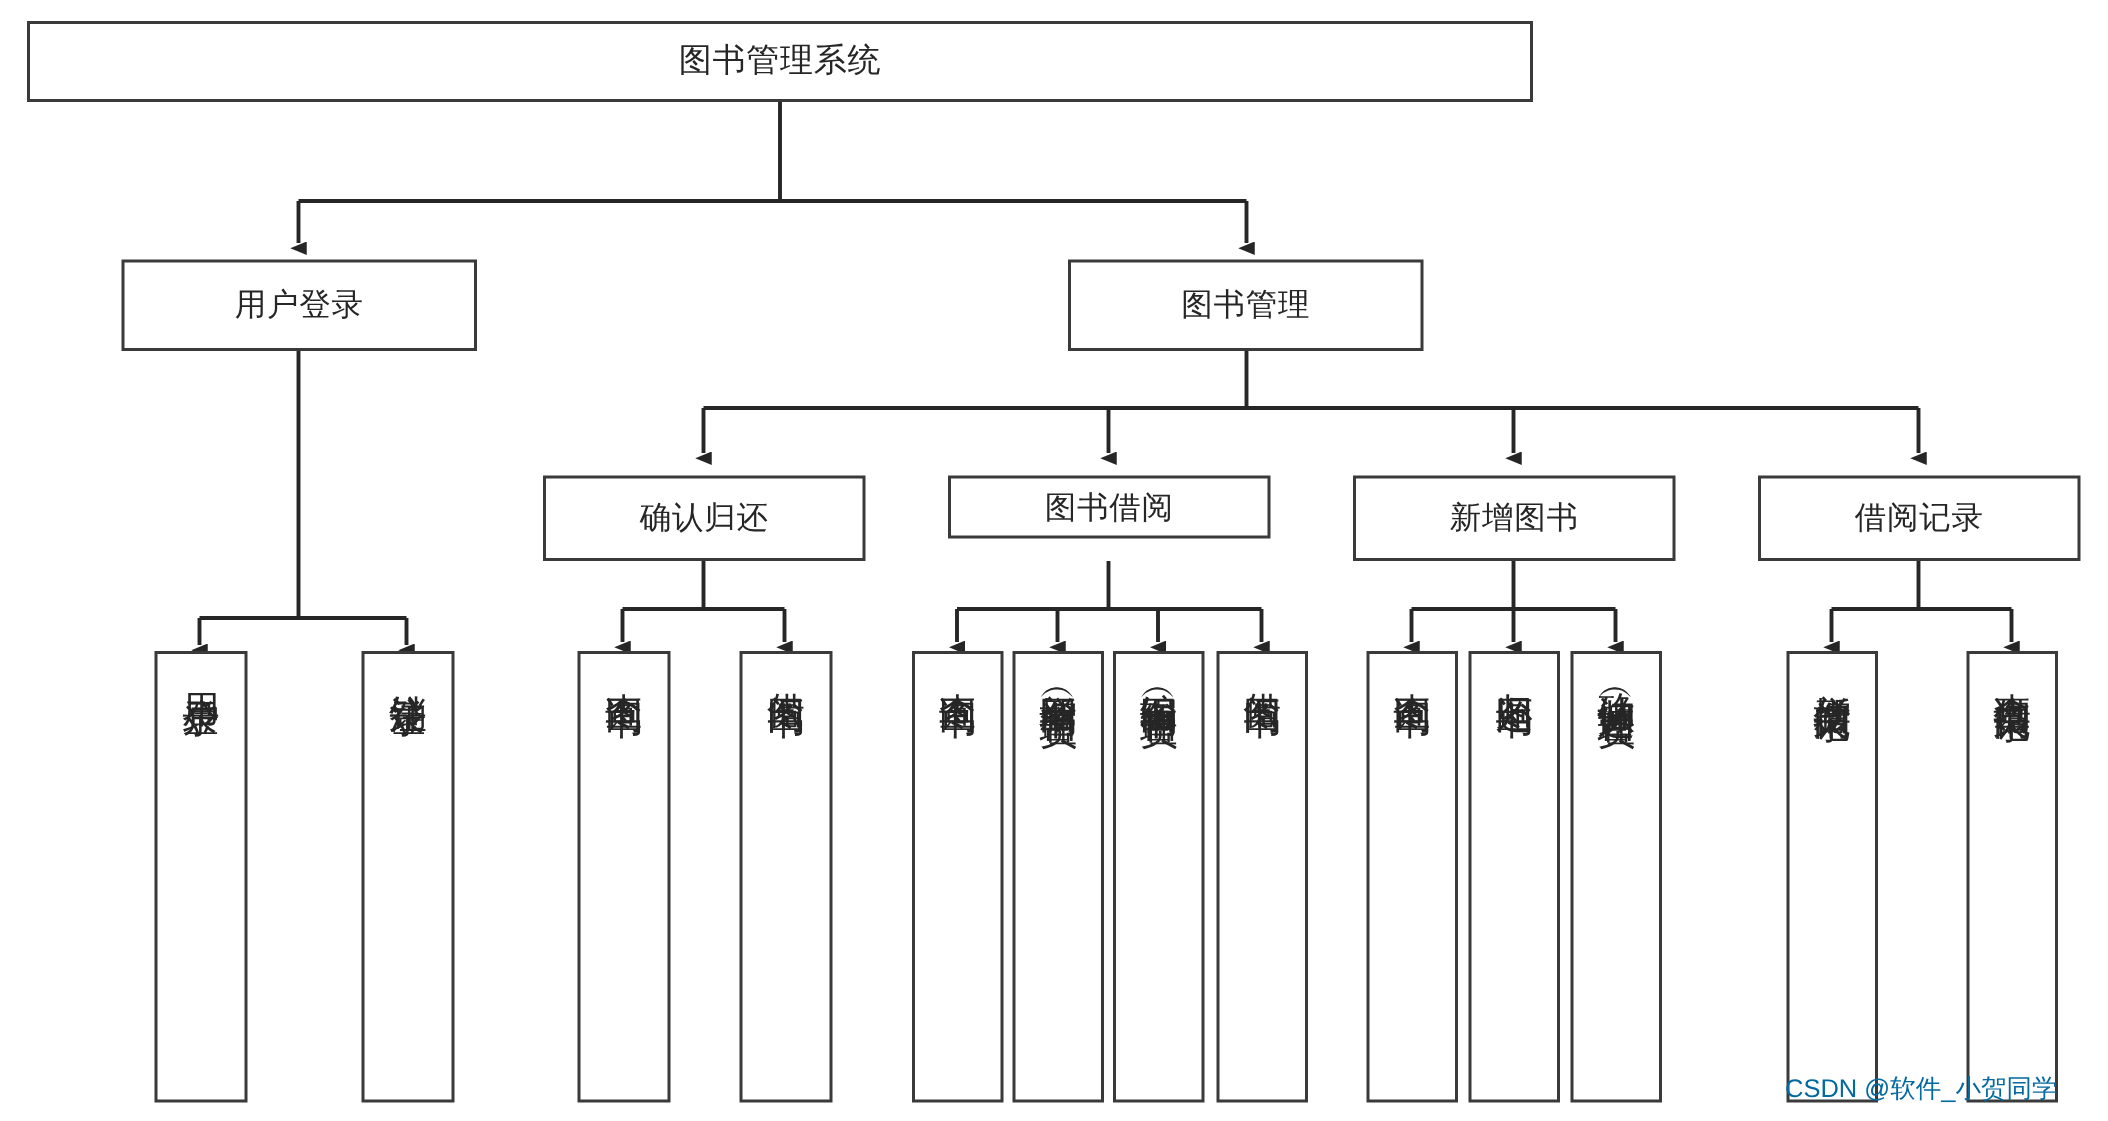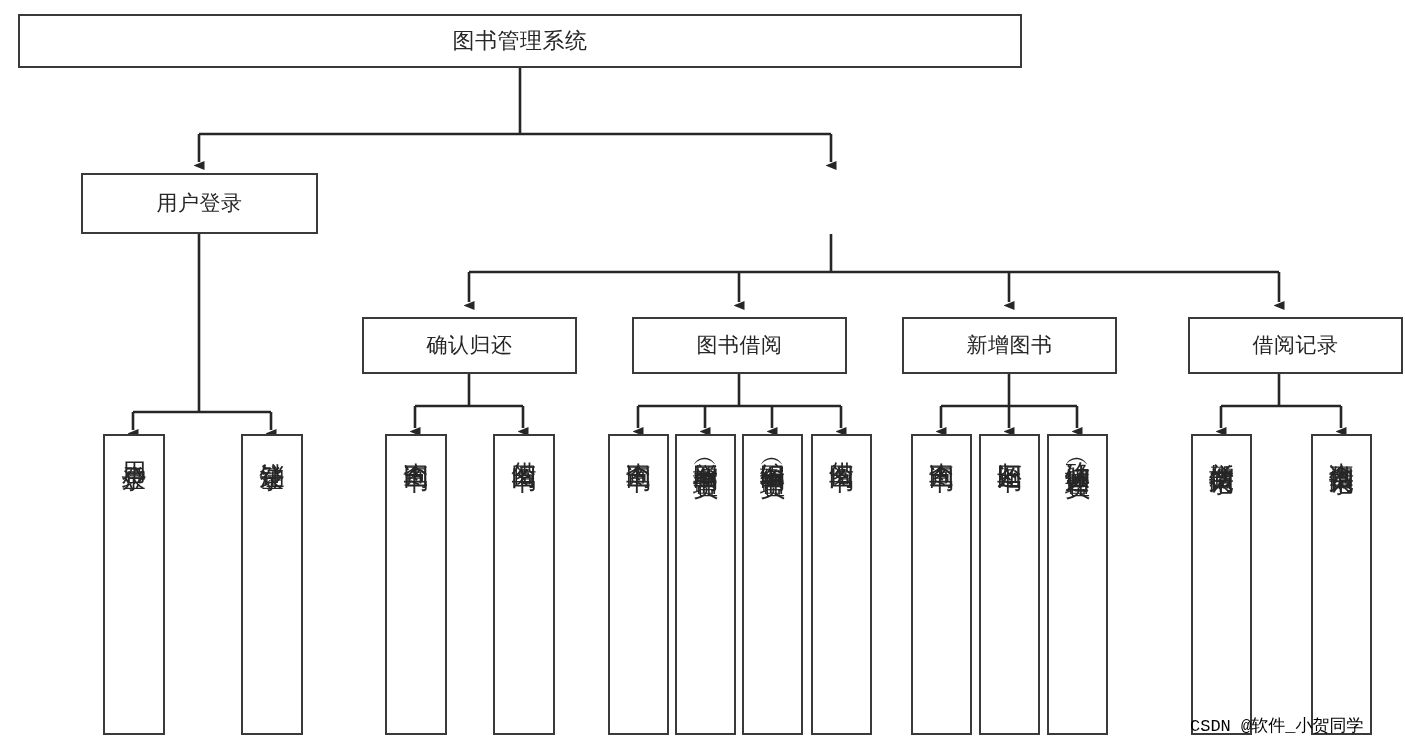--- a/index.html
+++ b/index.html
@@ -62,25 +62,25 @@
     font-size: 25px;
     letter-spacing: 2px;
     line-height: 1.0;
     max-height: 292px;
   }
   .node.vert.mid .label {
     max-height: 290px;
   }
   .watermark {
     position: absolute;
-    color: #000000;
+    color: #0369a1;
     font-size: 17px;
     white-space: nowrap;
     z-index: 5;
-    font-family: Liberation Mono, monospace;
+    font-family: Liberation Sans, sans-serif;
   }
 </style>
 </head>
 <body>
 
 <div id="canvas">
 
   <svg id="edges" viewBox="0 0 1405 747" width="1405" height="747">
     <defs>
       <marker id="arrow" markerWidth="9" markerHeight="11" refX="1" refY="5.5" orient="auto" markerUnits="userSpaceOnUse">
@@ -133,34 +133,37 @@
   </svg>
 
   <div class="node horiz title" style="left:18px; top:14px; width:1004px; height:54px;">
     <span class="label">图书管理系统</span>
   </div>
 
   <div class="node horiz" style="left:81px; top:173px; width:237px; height:61px;">
     <span class="label">用户登录</span>
   </div>
 
+  <div class="node horiz" style="left:712px; top:173px; width:237px; height:61px;">
+    <span class="label">图书管理</span>
+  </div>
 
   <div class="node horiz" style="left:362px; top:317px; width:215px; height:57px;">
     <span class="label">确认归还</span>
   </div>
 
-  <div class="node horiz" style="left:632px; top:317px; width:215px; height:57px;align-items:center;">
+  <div class="node horiz" style="left:632px; top:317px; width:215px; height:42px;align-items:center;">
     <span class="label">图书借阅</span>
   </div>
 
   <div class="node horiz" style="left:902px; top:317px; width:215px; height:57px;">
     <span class="label">新增图书</span>
   </div>
 
-  <div class="node horiz" style="left:1172px; top:317px; width:215px; height:57px;margin-left:16px;">
+  <div class="node horiz" style="left:1172px; top:317px; width:215px; height:57px;">
     <span class="label">借阅记录</span>
   </div>
 
   <div class="node vert" style="left:103px; top:434px; width:62px; height:301px;">
     <span class="label">用户登录</span>
   </div>
 
   <div class="node vert" style="left:241px; top:434px; width:62px; height:301px;">
     <span class="label">注销登录</span>
   </div>

